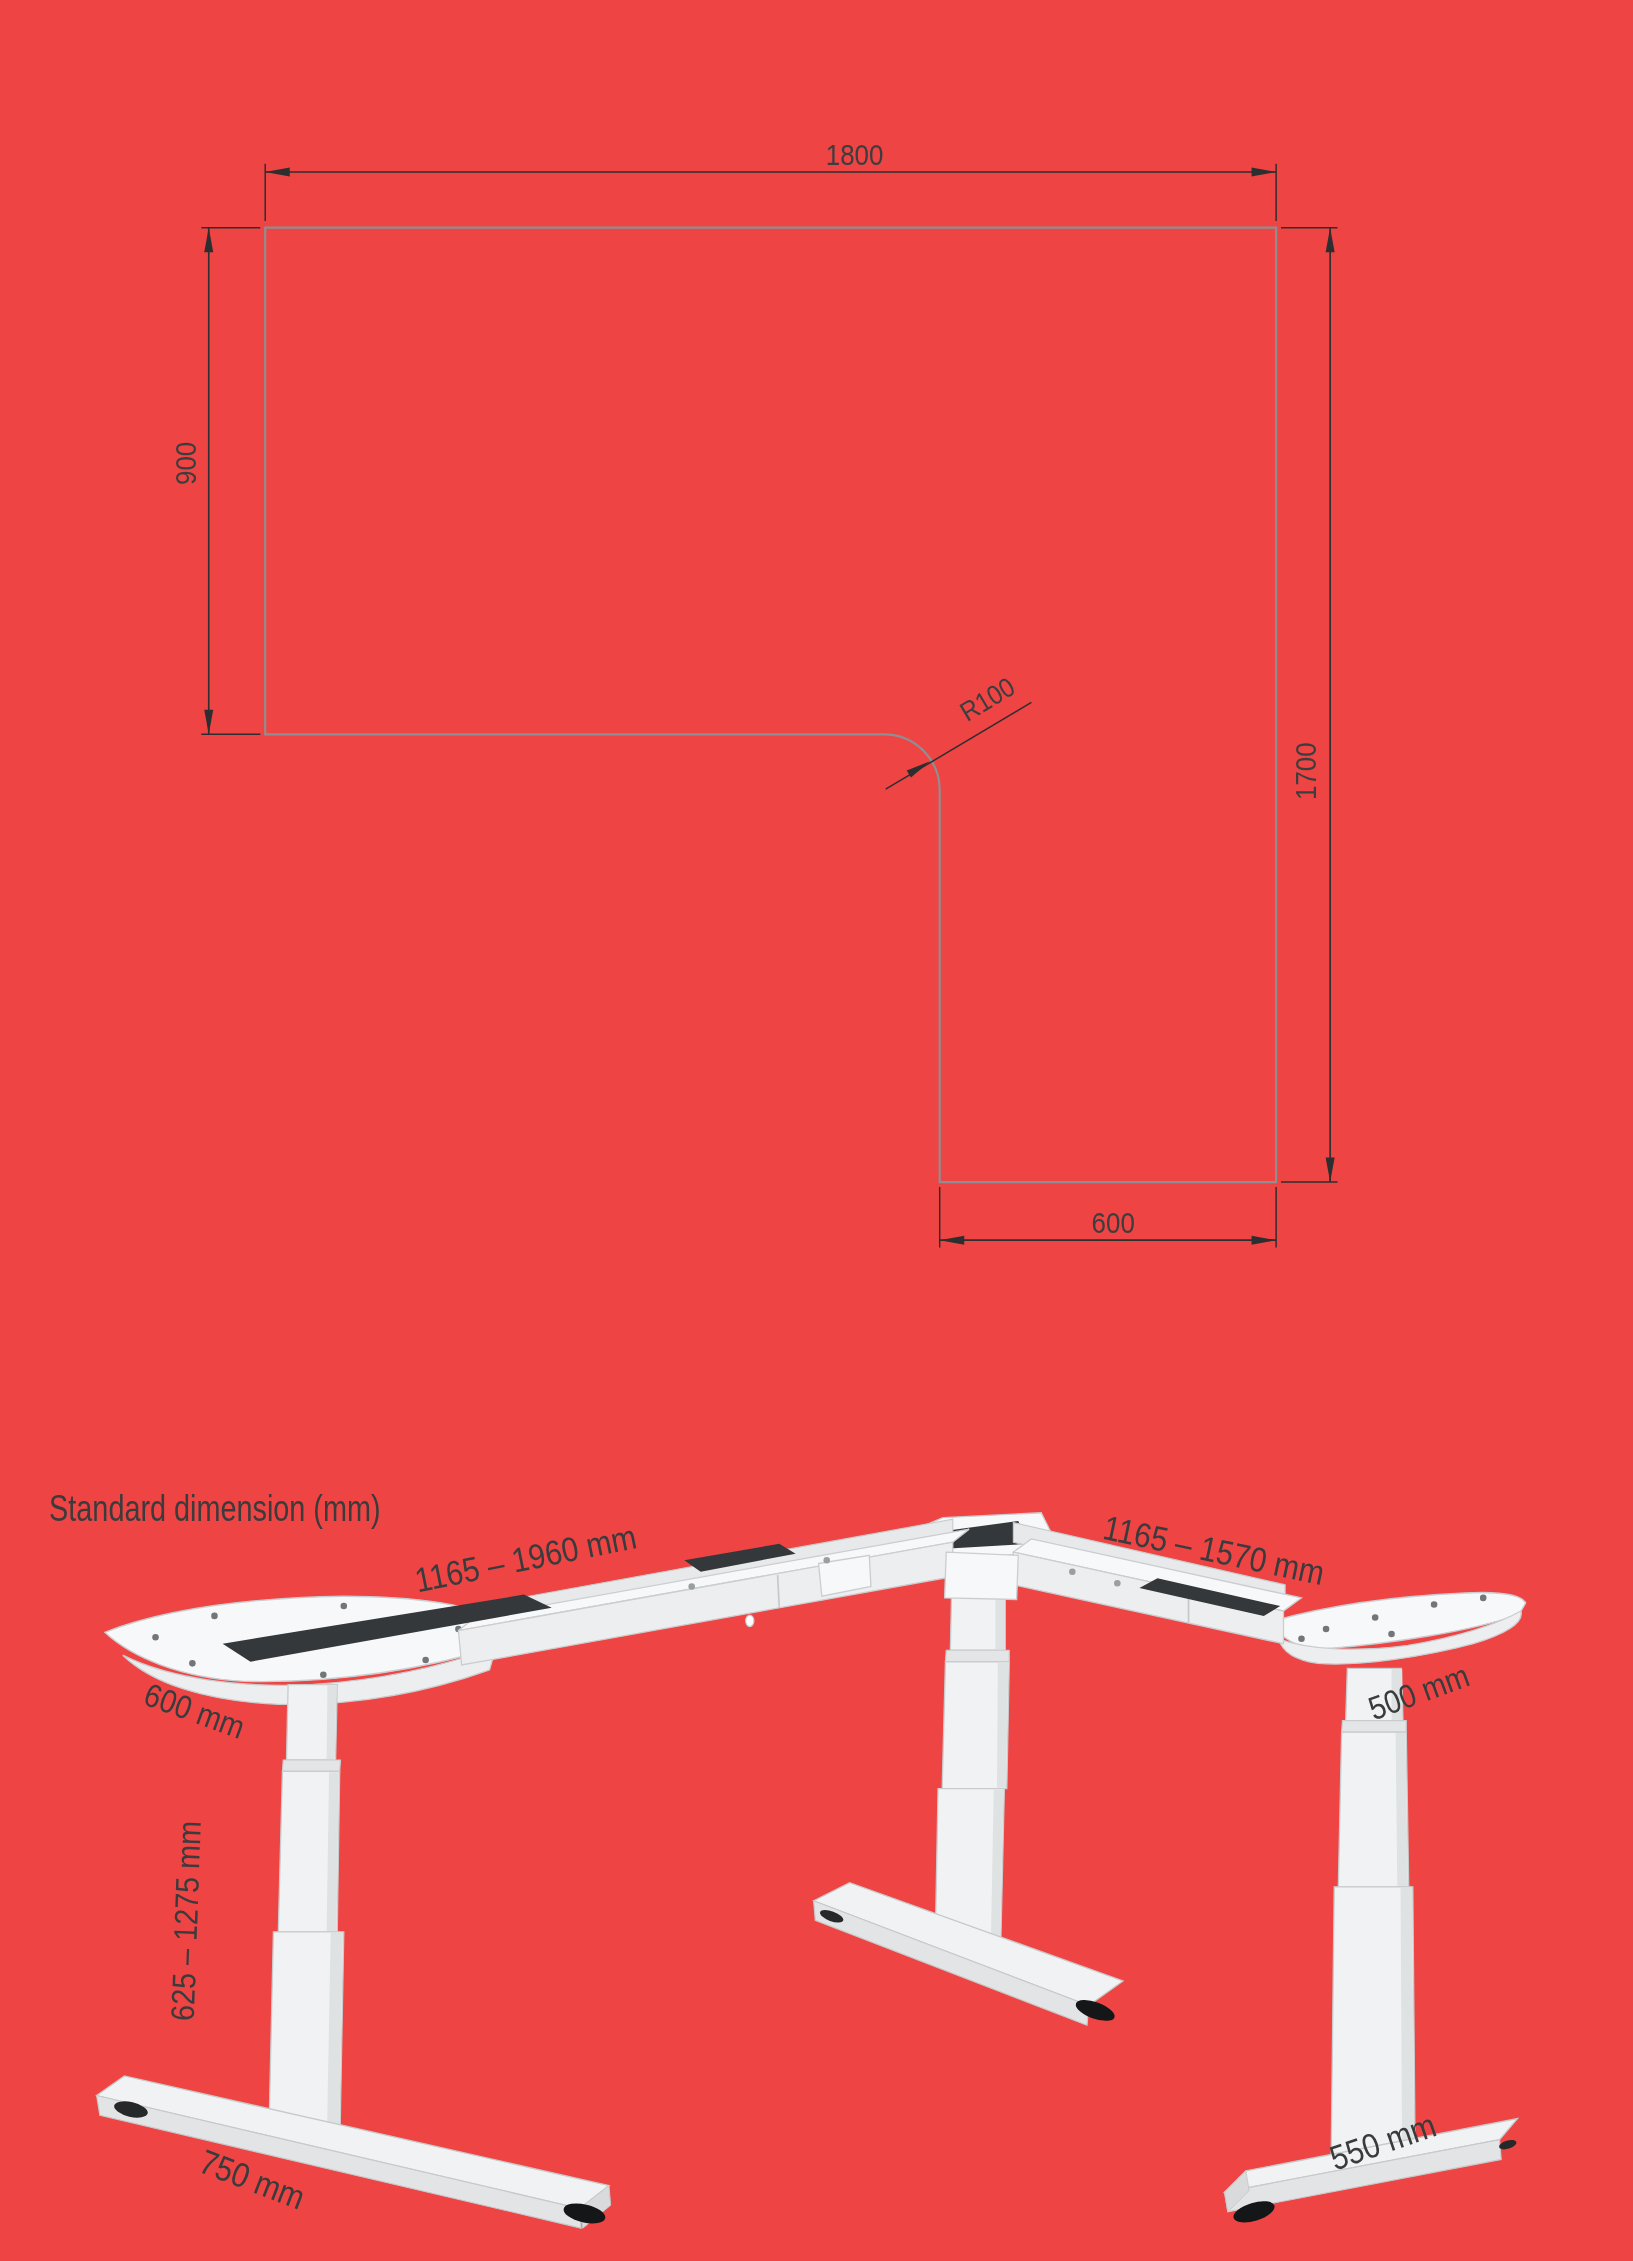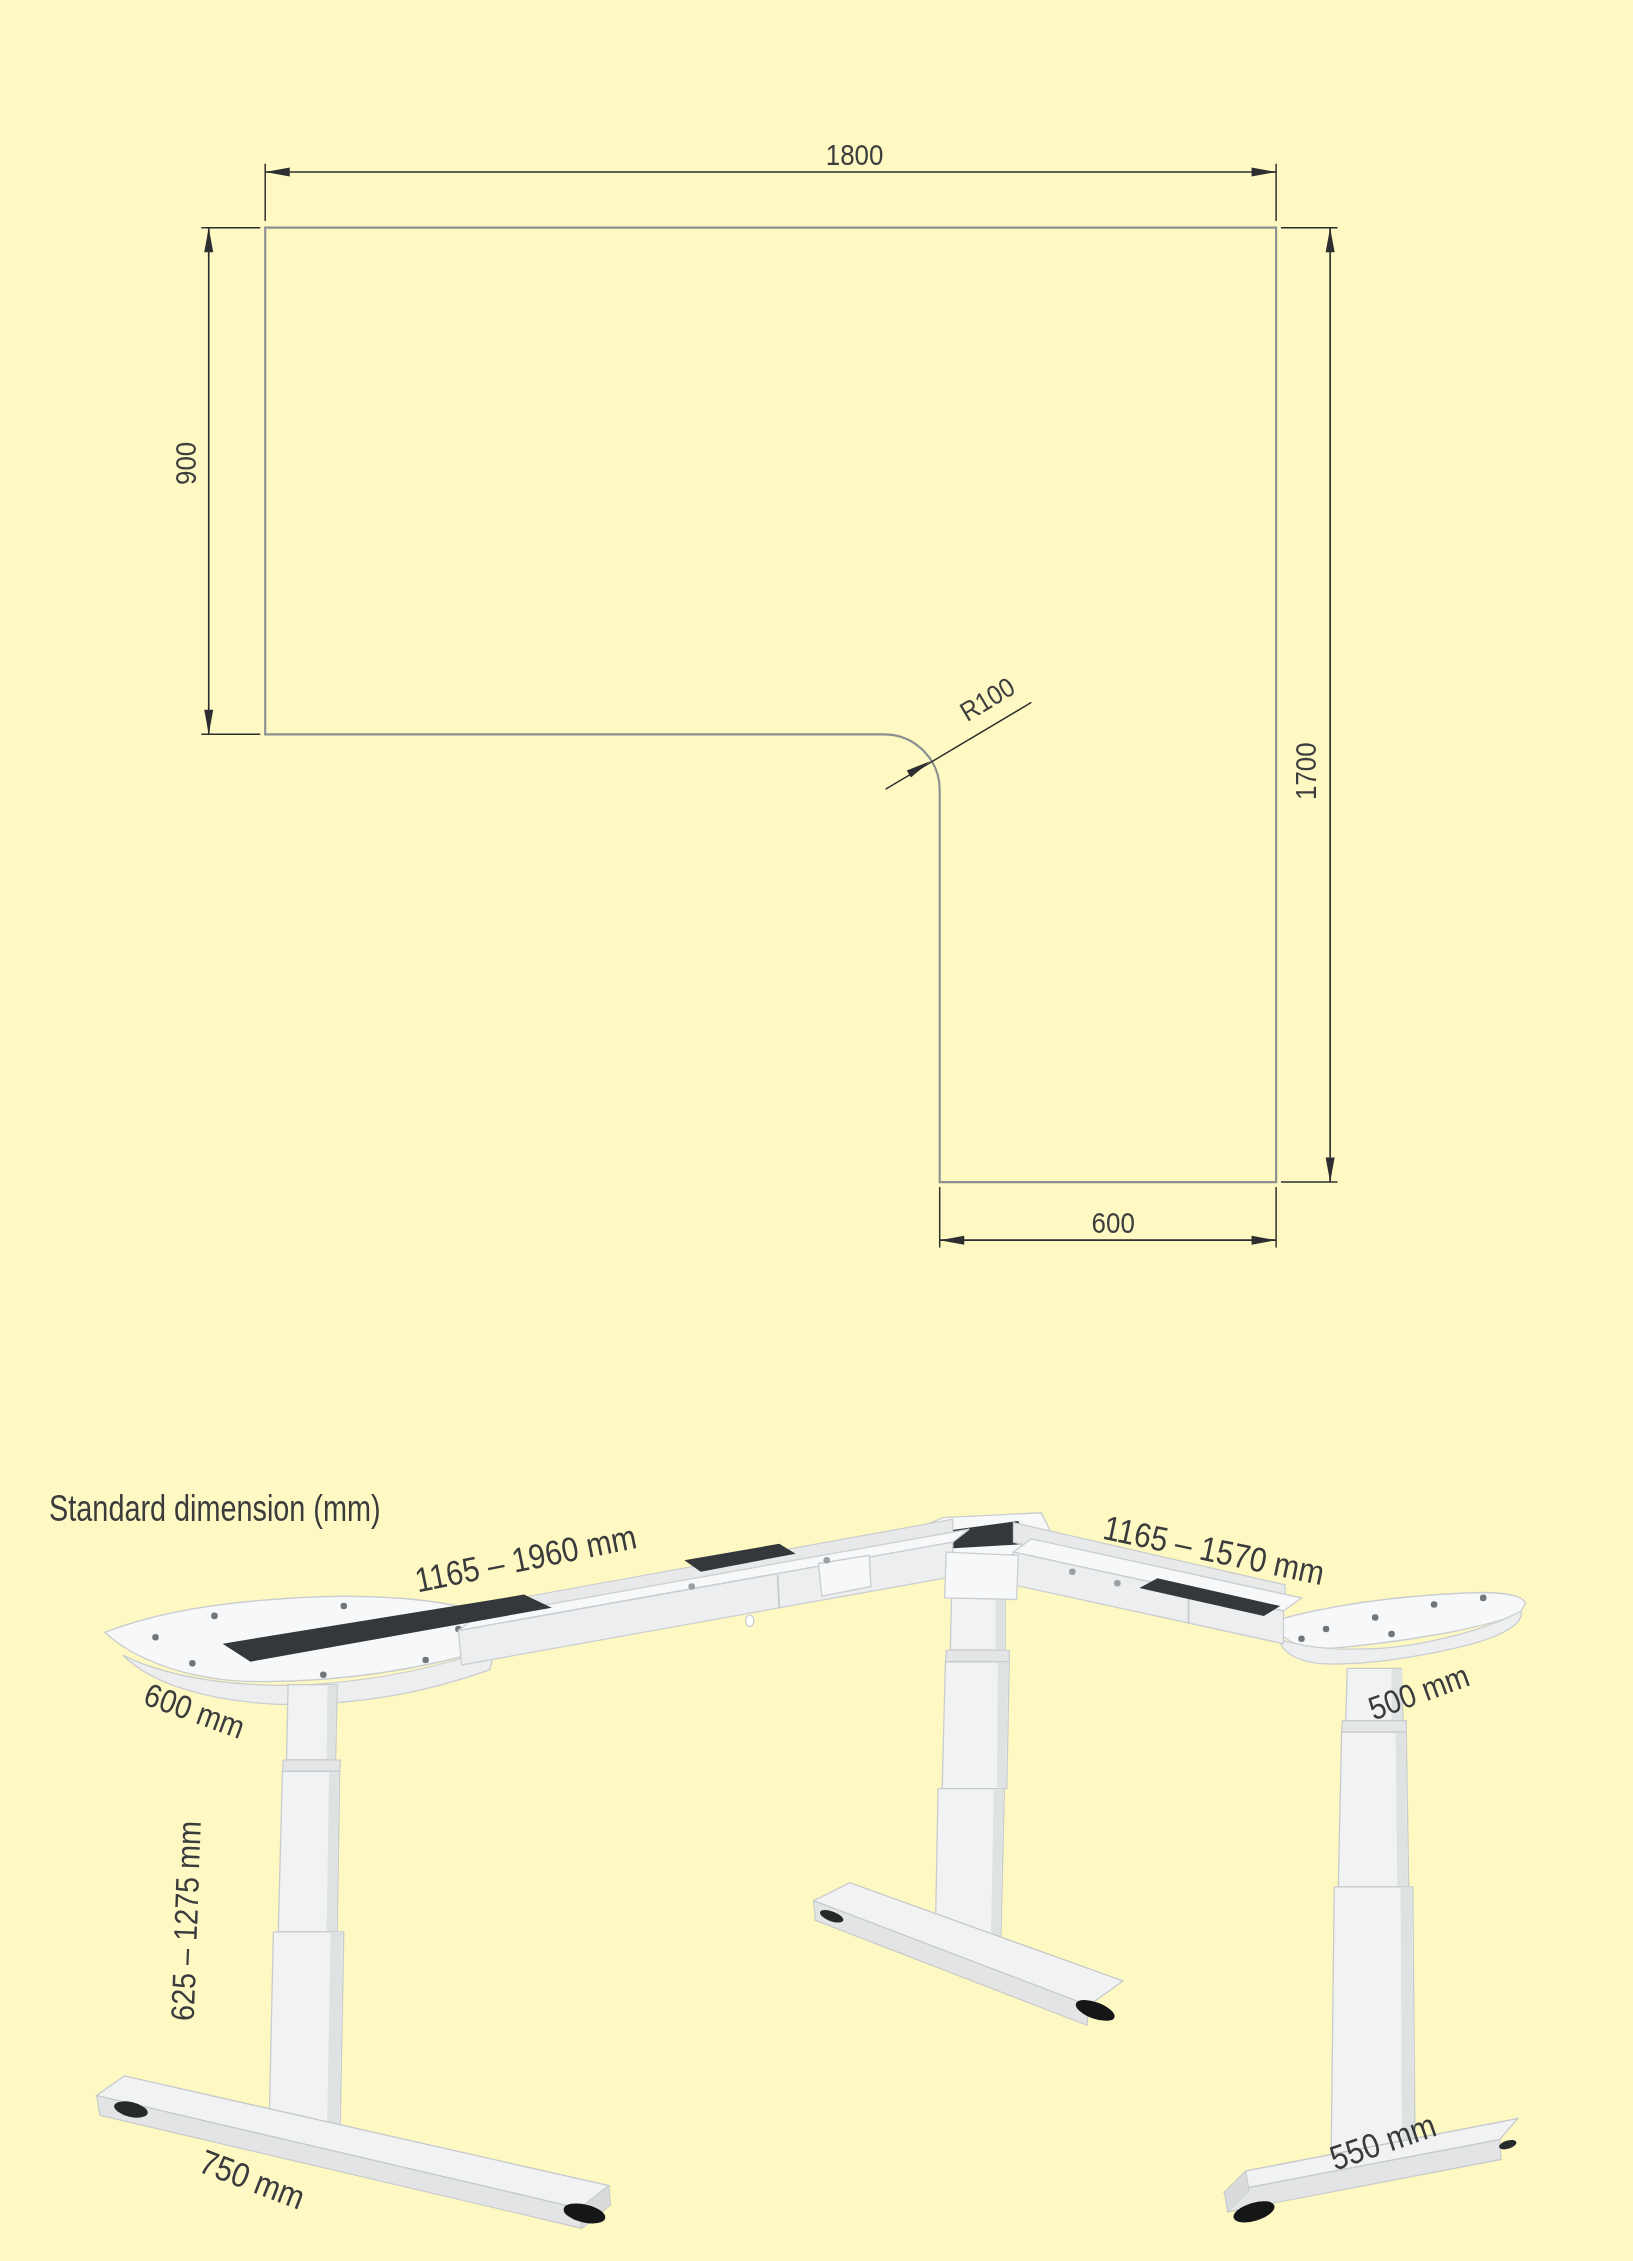--- a/index.html
+++ b/index.html
@@ -1,16 +1,16 @@
 <!DOCTYPE html>
 <html style="font-size:13px"><head>
 <meta charset="utf-8">
 <style>
   html,body{margin:0;padding:0;background:#ffffff;}
-  .page{position:relative;width:1633px;height:2261px;background:#fef9c3;overflow:hidden;
+  .page{position:relative;width:1633px;height:2261px;background:#ef4444;overflow:hidden;
         font-family:"Liberation Sans", sans-serif;}
   svg{position:absolute;left:0;top:0;}
   
   .outline{fill:none;stroke:#8d9092;stroke-width:2.6;}
   .dim{stroke:#2d2e2f;stroke-width:2;fill:none;}
   .ext{stroke:#2d2e2f;stroke-width:1.8;fill:none;}
   .arrow{fill:#2d2e2f;stroke:none;}
   .dimtext{fill:#3c3d3e;font-size:36px;}
   .leadtext{fill:#3c3d3e;font-size:33px;}
   

